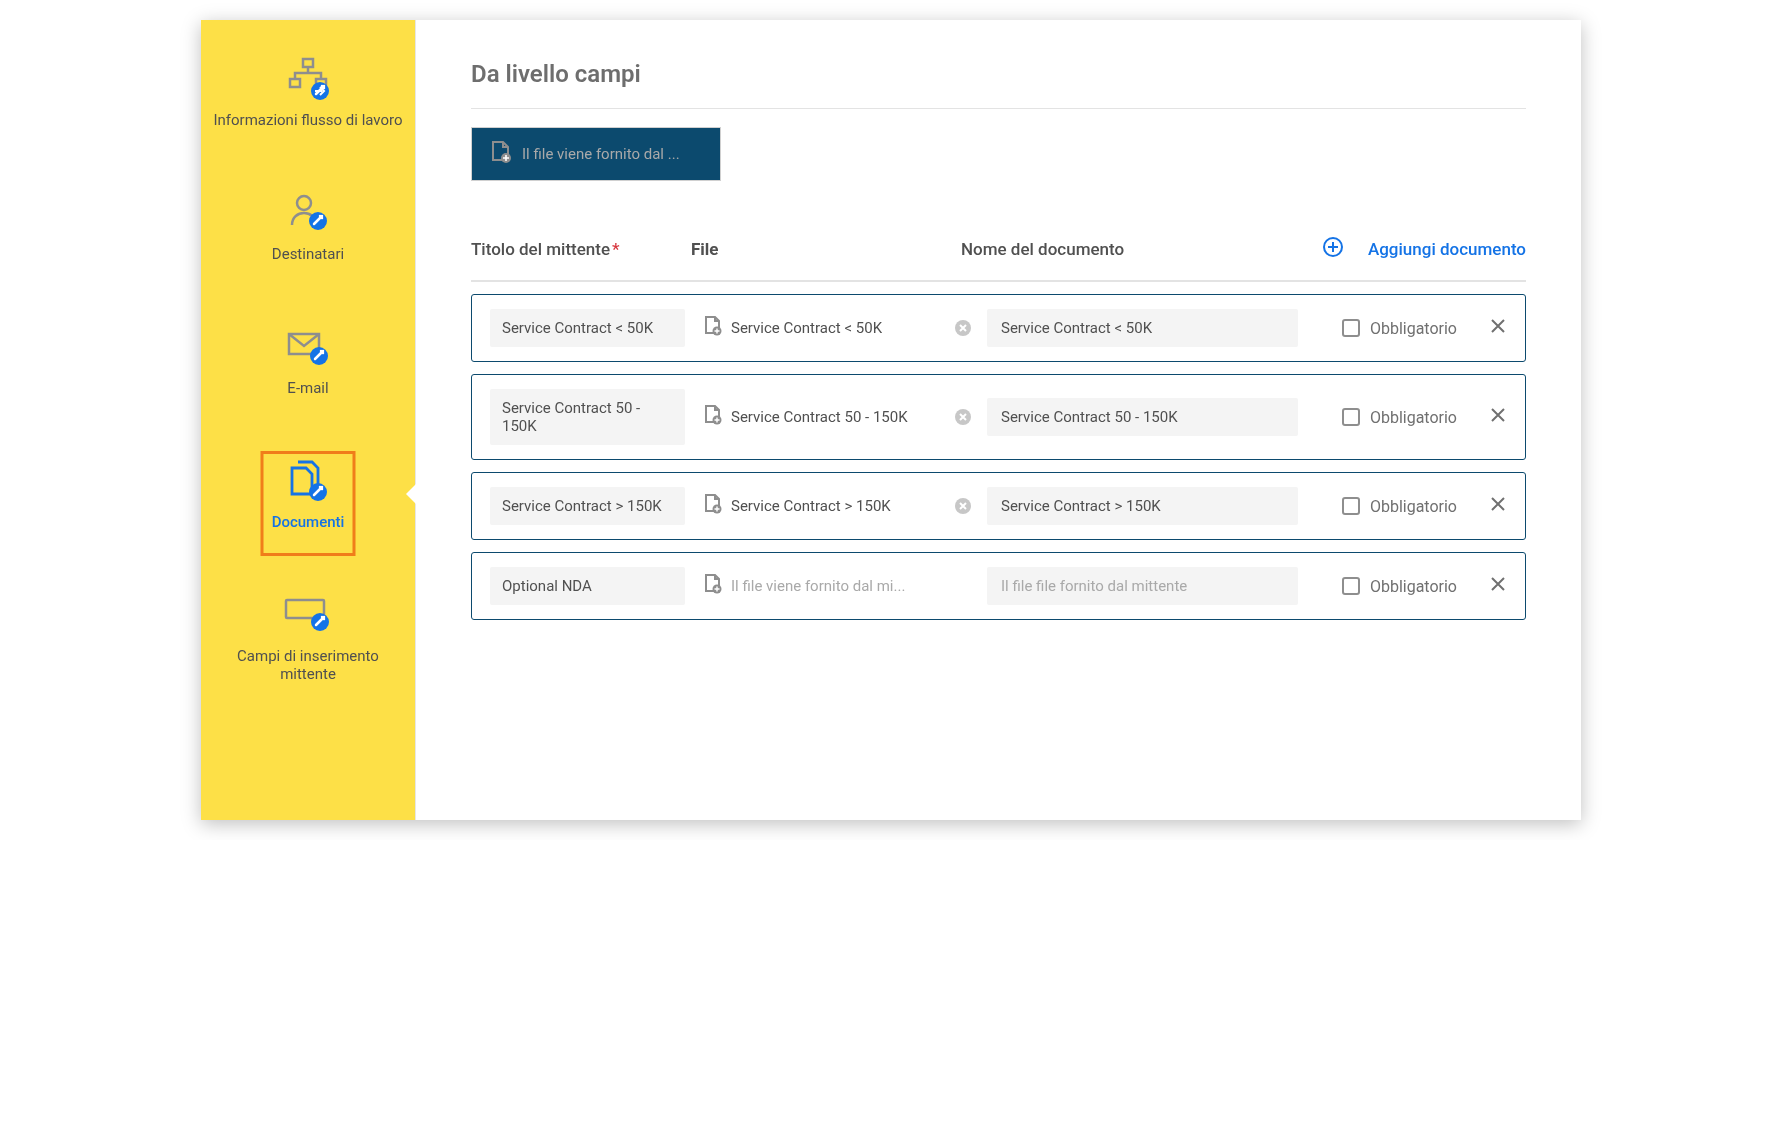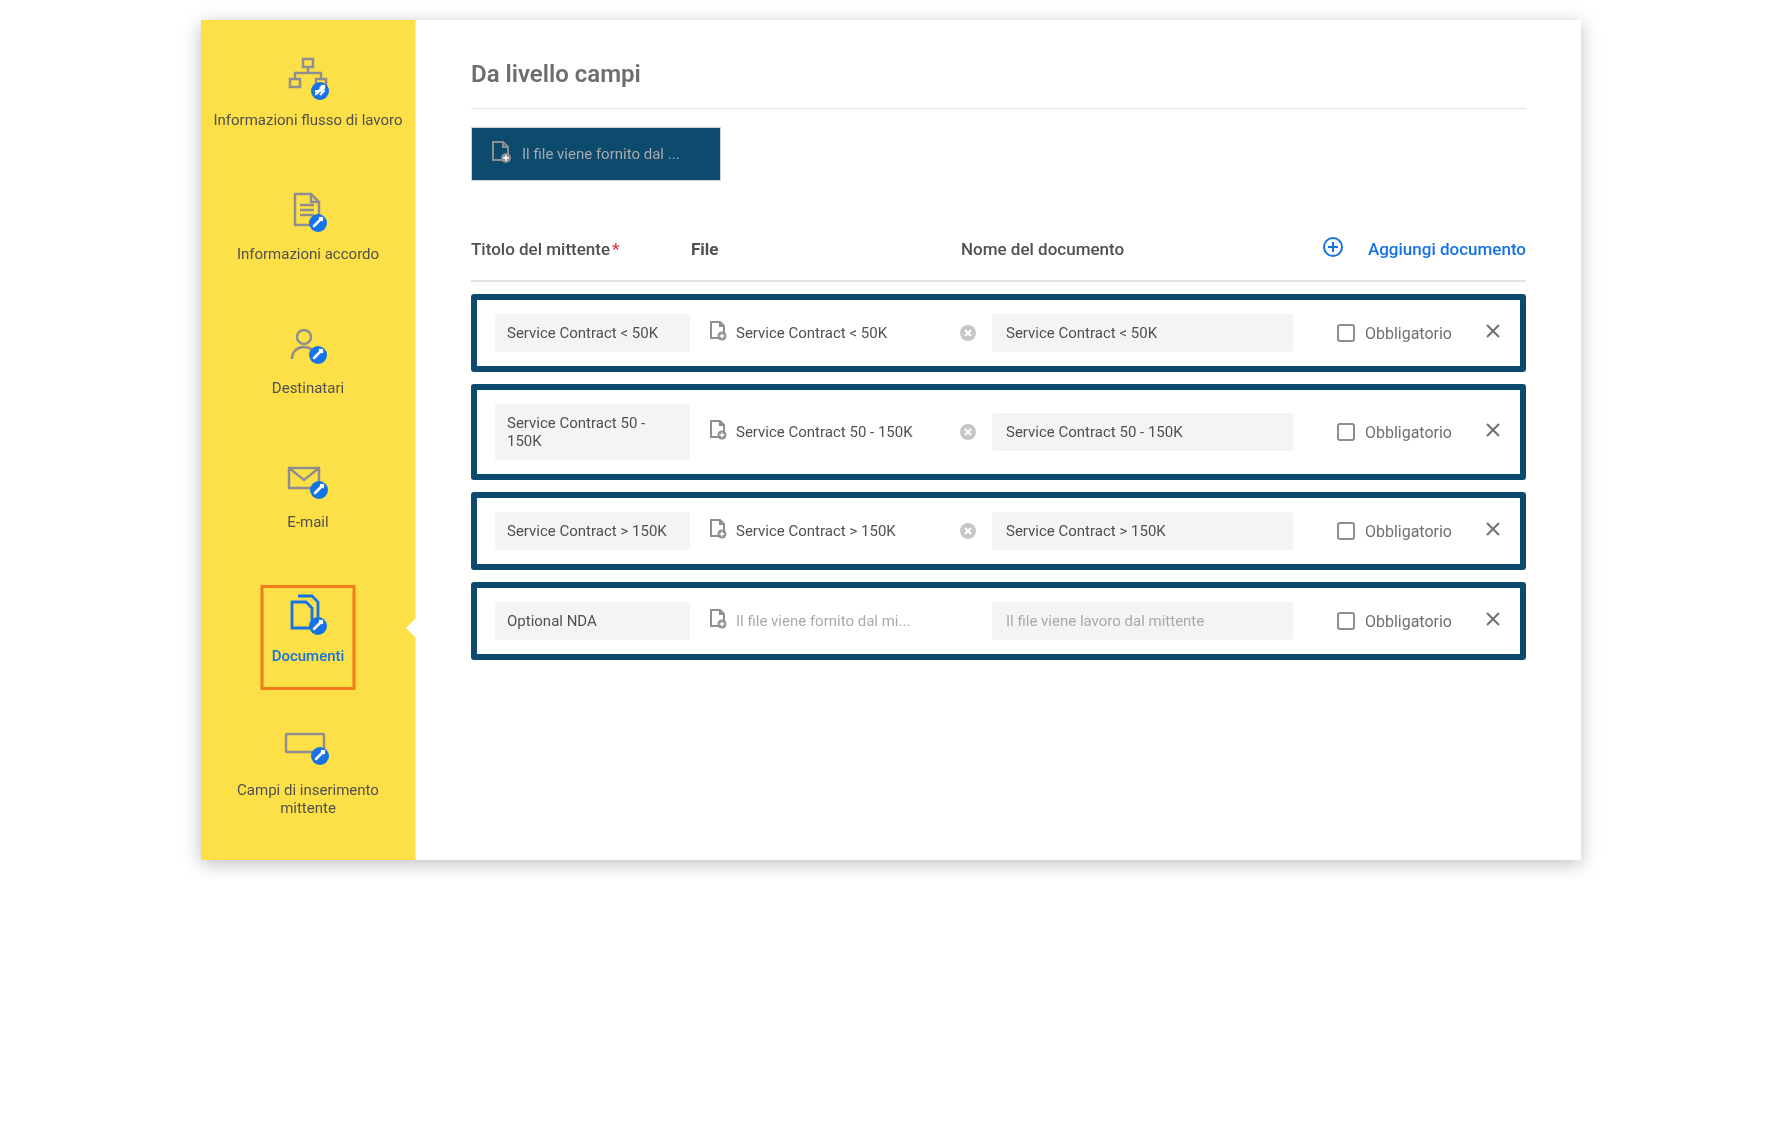--- a/index.html
+++ b/index.html
@@ -134,21 +134,21 @@
       gap: 24px;
       color: #1473e6;
       font-size: 17px;
       font-weight: 500;
       cursor: pointer;
     }
     .table-row {
       display: flex;
       align-items: center;
       padding: 14px 18px;
-      border: 6px solid #0c4a6e;
+      border: 1px solid #0c4a6e;
       border-radius: 3px;
       margin-top: 12px;
       gap: 14px;
     }
     .cell-title {
       width: 195px;
       background: #f4f4f4;
       color: #505050;
       font-size: 15px;
       padding: 10px 12px;
@@ -235,35 +235,20 @@
           <path d="M31 34 L35 37 L41 30" fill="none"></path>
           <path d="M32 31 L40 37 M32 37 L40 31" fill="none"></path>
 
           <path d="M32 37 L40 29" stroke="#fff" stroke-width="2.5" stroke-linecap="round"></path>
           <path d="M38 29 L40 31" stroke="#fff" stroke-width="2.5" stroke-linecap="round"></path>
         </svg>
       </div>
       <div class="sidebar-label">Informazioni flusso di lavoro</div>
     </div>
 
-    <div class="sidebar-item">
-      <div class="icon-wrap">
-        <svg width="44" height="44" viewBox="0 0 44 44">
-          <g fill="none" stroke="#8e8e8e" stroke-width="2.5">
-            <path d="M9 3 H25 L33 11 V34 H9 Z"></path>
-            <path d="M25 3 V11 H33"></path>
-            <path d="M14 14 H28 M14 19 H28 M14 24 H28"></path>
-          </g>
-          <circle cx="32" cy="32" r="9" fill="#1473e6"></circle>
-          <path d="M28 35 L36 27" stroke="#fff" stroke-width="2.5" stroke-linecap="round"></path>
-          <path d="M34 27 L36 29" stroke="#fff" stroke-width="2.5" stroke-linecap="round"></path>
-        </svg>
-      </div>
-      <div class="sidebar-label">Informazioni accordo</div>
-    </div>
 
     <div class="sidebar-item">
       <div class="icon-wrap">
         <svg width="44" height="44" viewBox="0 0 44 44">
           <g fill="none" stroke="#8e8e8e" stroke-width="2.5">
             <circle cx="18" cy="12" r="7"></circle>
             <path d="M6 34 c0 -8 6 -12 12 -12 c6 0 12 4 12 12"></path>
           </g>
           <circle cx="32" cy="30" r="9" fill="#1473e6"></circle>
           <path d="M28 33 L36 25" stroke="#fff" stroke-width="2.5" stroke-linecap="round"></path>
@@ -471,21 +456,21 @@
                 <path d="M14 13.5 V18.5 M11.5 16 H16.5" stroke="#fff" stroke-width="1.4"></path>
               </svg>
           </span>
           <span class="file-text">Il file viene fornito dal mi...</span>
         </div>
         <div class="clear-btn" style="visibility:hidden">
           <svg width="18" height="18" viewBox="0 0 18 18">
               <circle cx="9" cy="9" r="8" fill="#c7c7c7"></circle>
             </svg>
         </div>
-        <div class="cell-name placeholder">Il file viene lavoro dal mittente</div>
+        <div class="cell-name placeholder">Il file file fornito dal mittente</div>
         <div class="cell-oblig">
           <span class="checkbox"></span>
           <span>Obbligatorio</span>
         </div>
         <div class="row-delete">
           <svg width="18" height="18" viewBox="0 0 18 18">
               <path d="M3 3 L15 15 M15 3 L3 15" stroke="#707070" stroke-width="2"></path>
             </svg>
         </div>
       </div>

